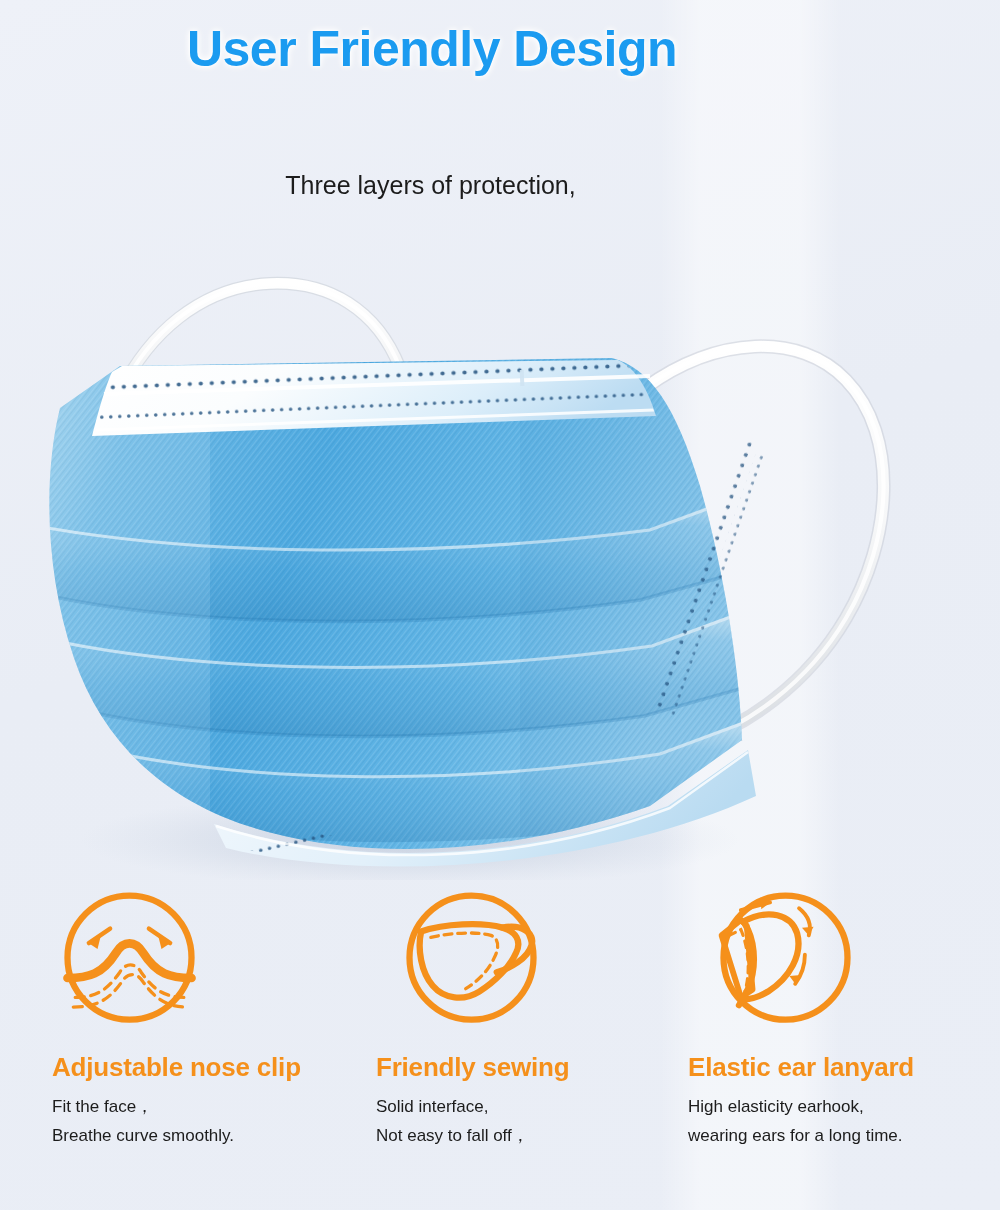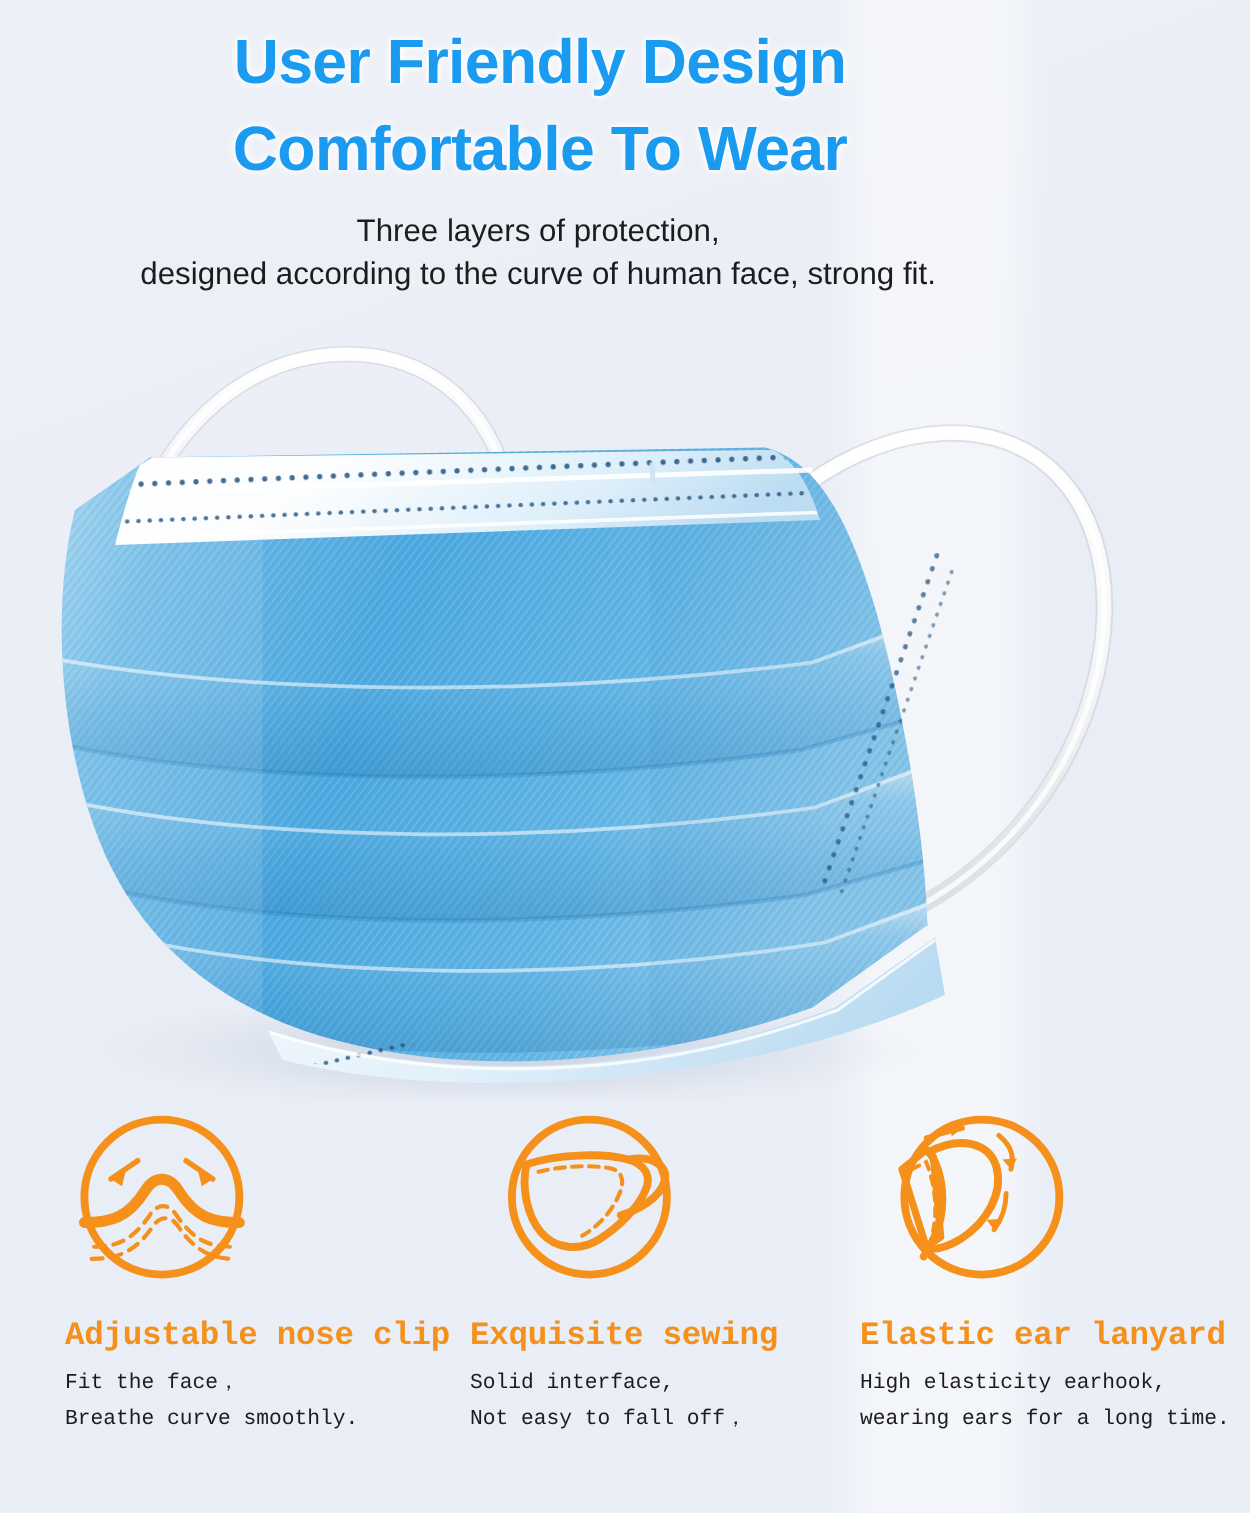--- a/index.html
+++ b/index.html
@@ -73,21 +73,20 @@
   .mask-stage svg { display: block; }
 
   
   .features {
     position: absolute;
     top: 885px;
     left: 0;
     width: 1000px;
     height: 310px;
     display: flex;
-    font-family: Liberation Mono, monospace;
   }
   .feature {
     flex: 1 1 0;
     padding-left: 32px;
     box-sizing: border-box;
   }
   .feature:nth-child(1) { padding-left: 52px; }
   .feature:nth-child(2) { padding-left: 12px; }
   .feature:nth-child(3) { padding-left: 0px; }
 
@@ -115,26 +114,24 @@
   }
   .feat-body span { display: block; }
 </style>
 </head>
 <body>
 
 <div class="page">
 
   <div class="headline">
     <span class="l1">User Friendly Design</span>
-    <span class="l2">Comfortable To Wear</span>
   </div>
 
   <div class="subtitle">
     <span>Three layers of protection,</span>
-    <span>designed according to the curve of human face, strong fit.</span>
   </div>
 
   <div class="mask-stage">
     <svg width="1000" height="640" viewBox="0 0 1000 640" xmlns="http://www.w3.org/2000/svg" role="img">
       <defs>
 
         <linearGradient id="gBody" x1="0" y1="0" x2="1" y2="0.25">
           <stop offset="0%" stop-color="#9ed2ee"></stop>
           <stop offset="14%" stop-color="#6fbbe7"></stop>
           <stop offset="42%" stop-color="#4da9e0"></stop>
@@ -347,21 +344,21 @@
                  C 120,84 104,100 88,110
                  C 72,120 52,118 40,104
                  C 28,90 24,66 28,48 Z" fill="none" stroke="#f5901b" stroke-width="6.5" stroke-linejoin="round"></path>
 
         <path d="M112,44 C 132,40 146,50 142,62 C 138,76 120,86 106,90" fill="none" stroke="#f5901b" stroke-width="6.5" stroke-linecap="round"></path>
 
         <path d="M38,54 C 60,49 86,48 100,52
                  C 108,55 109,64 104,74
                  C 98,88 86,100 74,107" fill="none" stroke="#f5901b" stroke-width="3.4" stroke-linecap="round" stroke-dasharray="8 6"></path>
       </svg>
-      <div class="feat-title">Exquisite sewing</div>
+      <div class="feat-title">Friendly sewing</div>
       <div class="feat-body">
         <span>Solid interface,</span>
         <span>Not easy to fall off，</span>
       </div>
     </div>
 
     <div class="feature">
       <svg class="feat-icon" viewBox="0 0 160 160">
         <circle cx="80" cy="75" r="64" fill="none" stroke="#f5901b" stroke-width="6.5"></circle>
 

